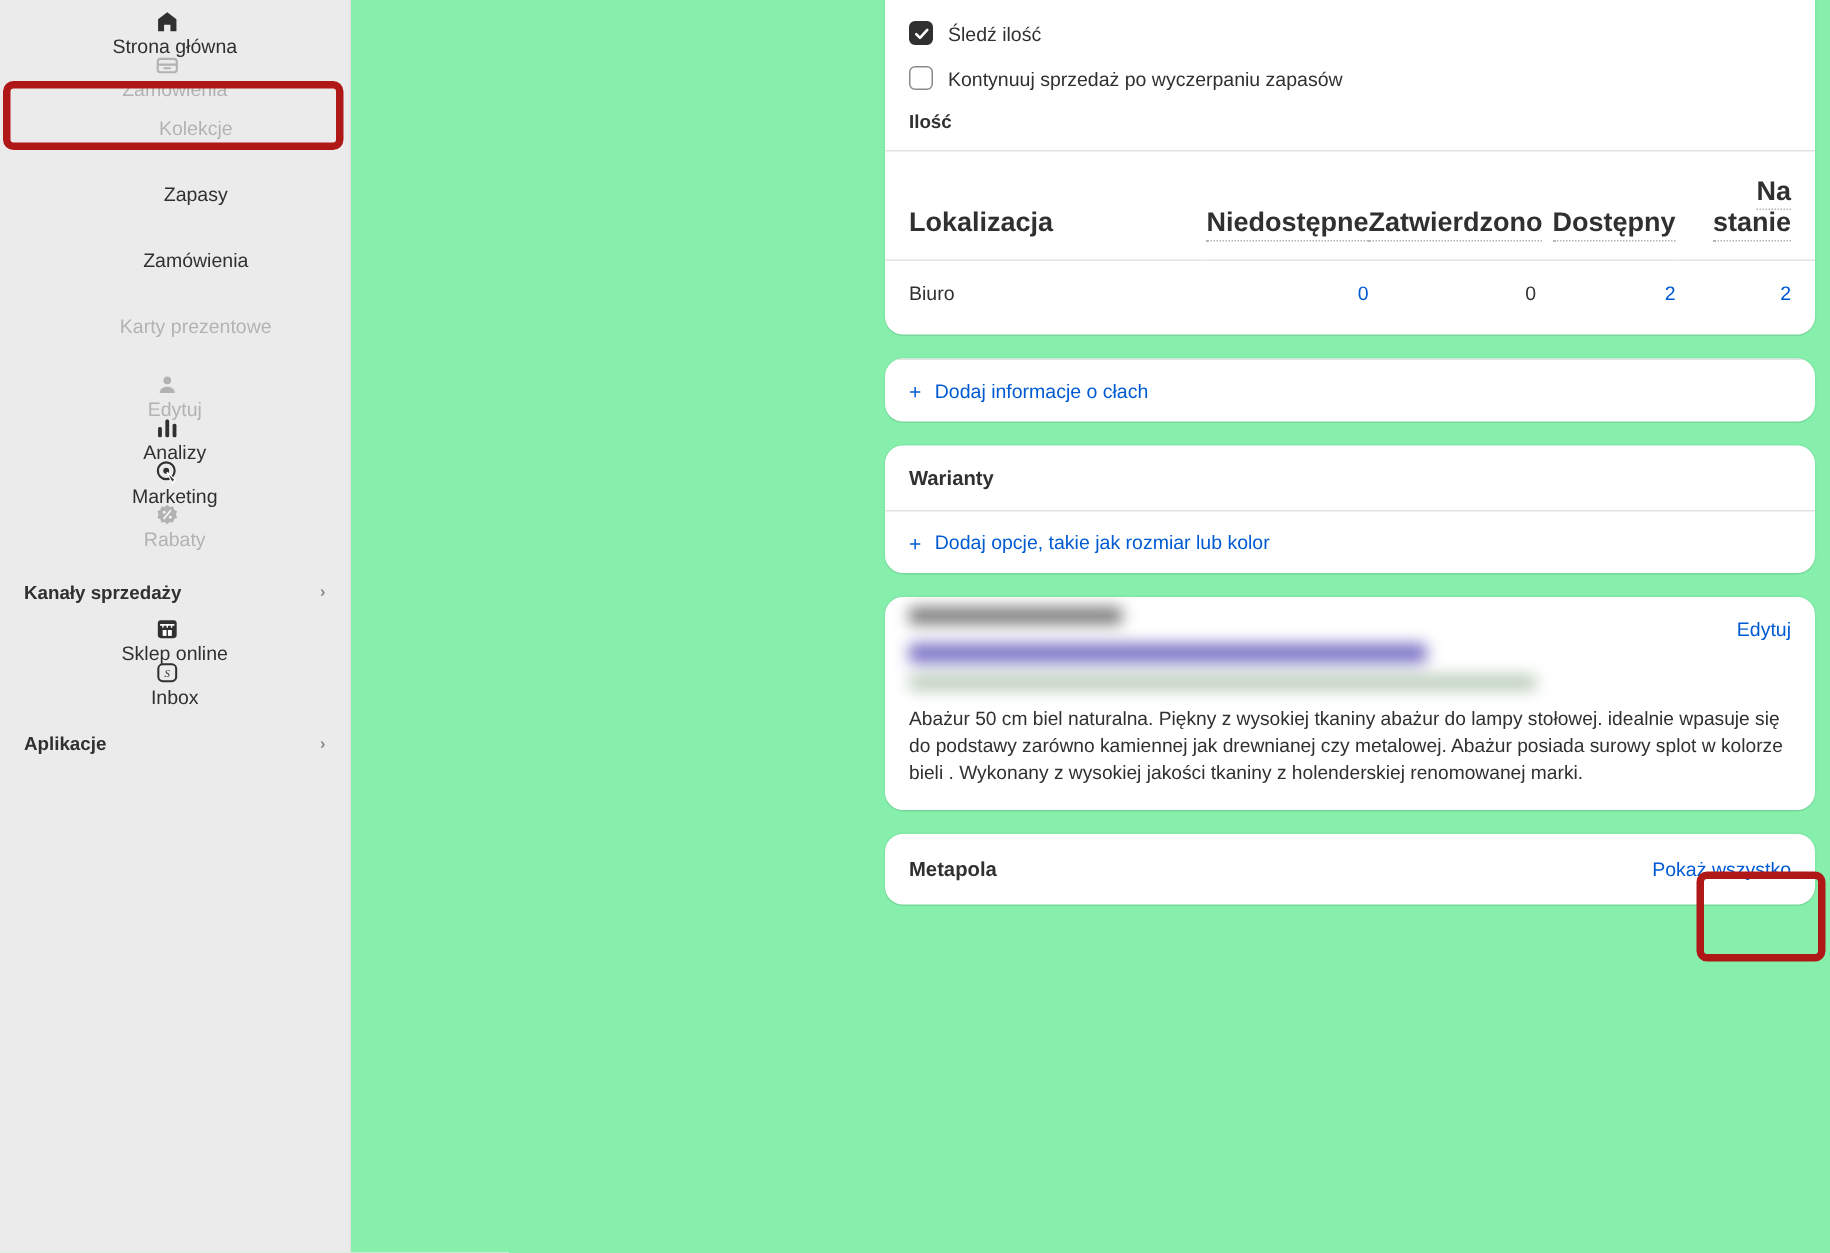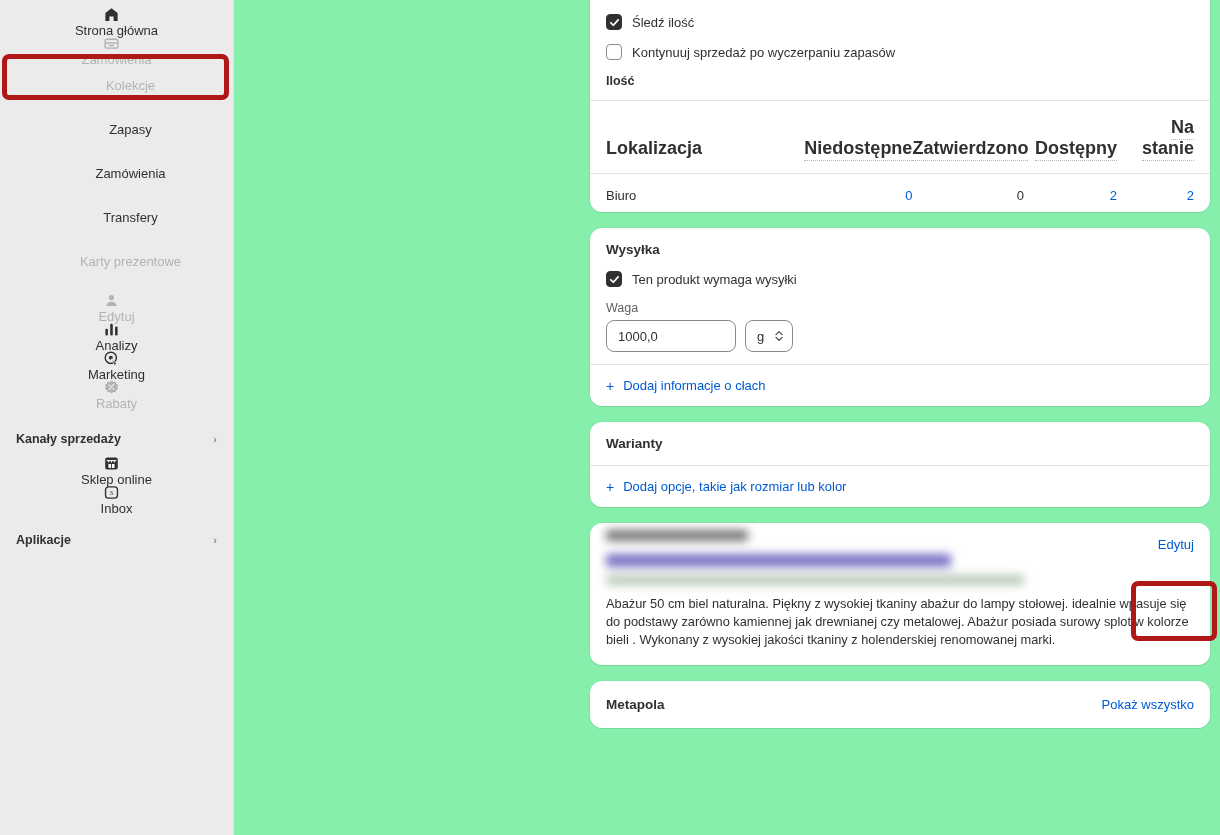--- a/index.html
+++ b/index.html
@@ -173,21 +173,21 @@
     text-align: left;
     padding-left: 16px;
     font-weight: 600;
   }
   table.inv th span.dotted {
     border-bottom: 1px dotted #b5b5b5;
     padding-bottom: 2px;
   }
   table.inv td {
     font-size: 13px;
-    padding: 14px 0 9px 0;
+    padding: 14px 0 20px 0;
     text-align: right;
     color: #303030;
   }
   table.inv td.loc { text-align: left; padding-left: 16px; }
   table.inv td.link { color: #005bd3; }
   table.inv tr.body-row td { border-top: 1px solid #e3e3e3; }
   .col-pad-r { padding-right: 16px !important; }
 
   .card-title {
     font-size: 13.5px;
@@ -348,23 +348,20 @@
 
 
     <div class="nav-item sub faded">
       <span class="lbl">Kolekcje</span>
     </div>
     <div class="nav-item sub">
       <span class="lbl">Zapasy</span>
     </div>
     <div class="nav-item sub">
       <span class="lbl">Zamówienia</span>
-    </div>
-    <div class="nav-item sub">
-      <span class="lbl">Transfery</span>
     </div>
     <div class="nav-item sub faded">
       <span class="lbl">Karty prezentowe</span>
     </div>
 
     <div class="spacer-8"></div>
 
     <div class="nav-item faded">
       <span class="ico">
         <svg width="17" height="17" viewBox="0 0 20 20">
@@ -499,46 +496,20 @@
               <td class="link">0</td>
               <td>0</td>
               <td class="link">2</td>
               <td class="link col-pad-r">2</td>
             </tr>
           </tbody>
         </table>
       </section>
 
       <section class="card">
-        <div class="card-pad">
-          <div class="card-title">Wysyłka</div>
-
-          <div class="check-row" style="margin-top:14px">
-            <span class="cb on">
-              <svg width="11" height="11" viewBox="0 0 12 12">
-                  <path d="M2 6.3 4.7 9 10 3.2" fill="none" stroke="#fff" stroke-width="1.9" stroke-linecap="round" stroke-linejoin="round"></path>
-                </svg>
-            </span>
-            <span class="check-lbl">Ten produkt wymaga wysyłki</span>
-          </div>
-
-          <div class="field-label">Waga</div>
-          <div class="weight-row">
-            <div class="txt-input">1000,0</div>
-            <div class="unit-select">
-              <span>g</span>
-              <span class="updown">
-                <svg width="10" height="14" viewBox="0 0 10 14">
-                    <path d="M2 5.6 5 2.6l3 3" fill="none" stroke="#4a4a4a" stroke-width="1.3" stroke-linecap="round" stroke-linejoin="round"></path>
-                    <path d="M2 8.4 5 11.4l3-3" fill="none" stroke="#4a4a4a" stroke-width="1.3" stroke-linecap="round" stroke-linejoin="round"></path>
-                  </svg>
-              </span>
-            </div>
-          </div>
-        </div>
 
         <div class="divider"></div>
 
         <div class="link-row">
           <span class="plus">+</span>
           <span>Dodaj informacje o cłach</span>
         </div>
       </section>
 
       <section class="card">

